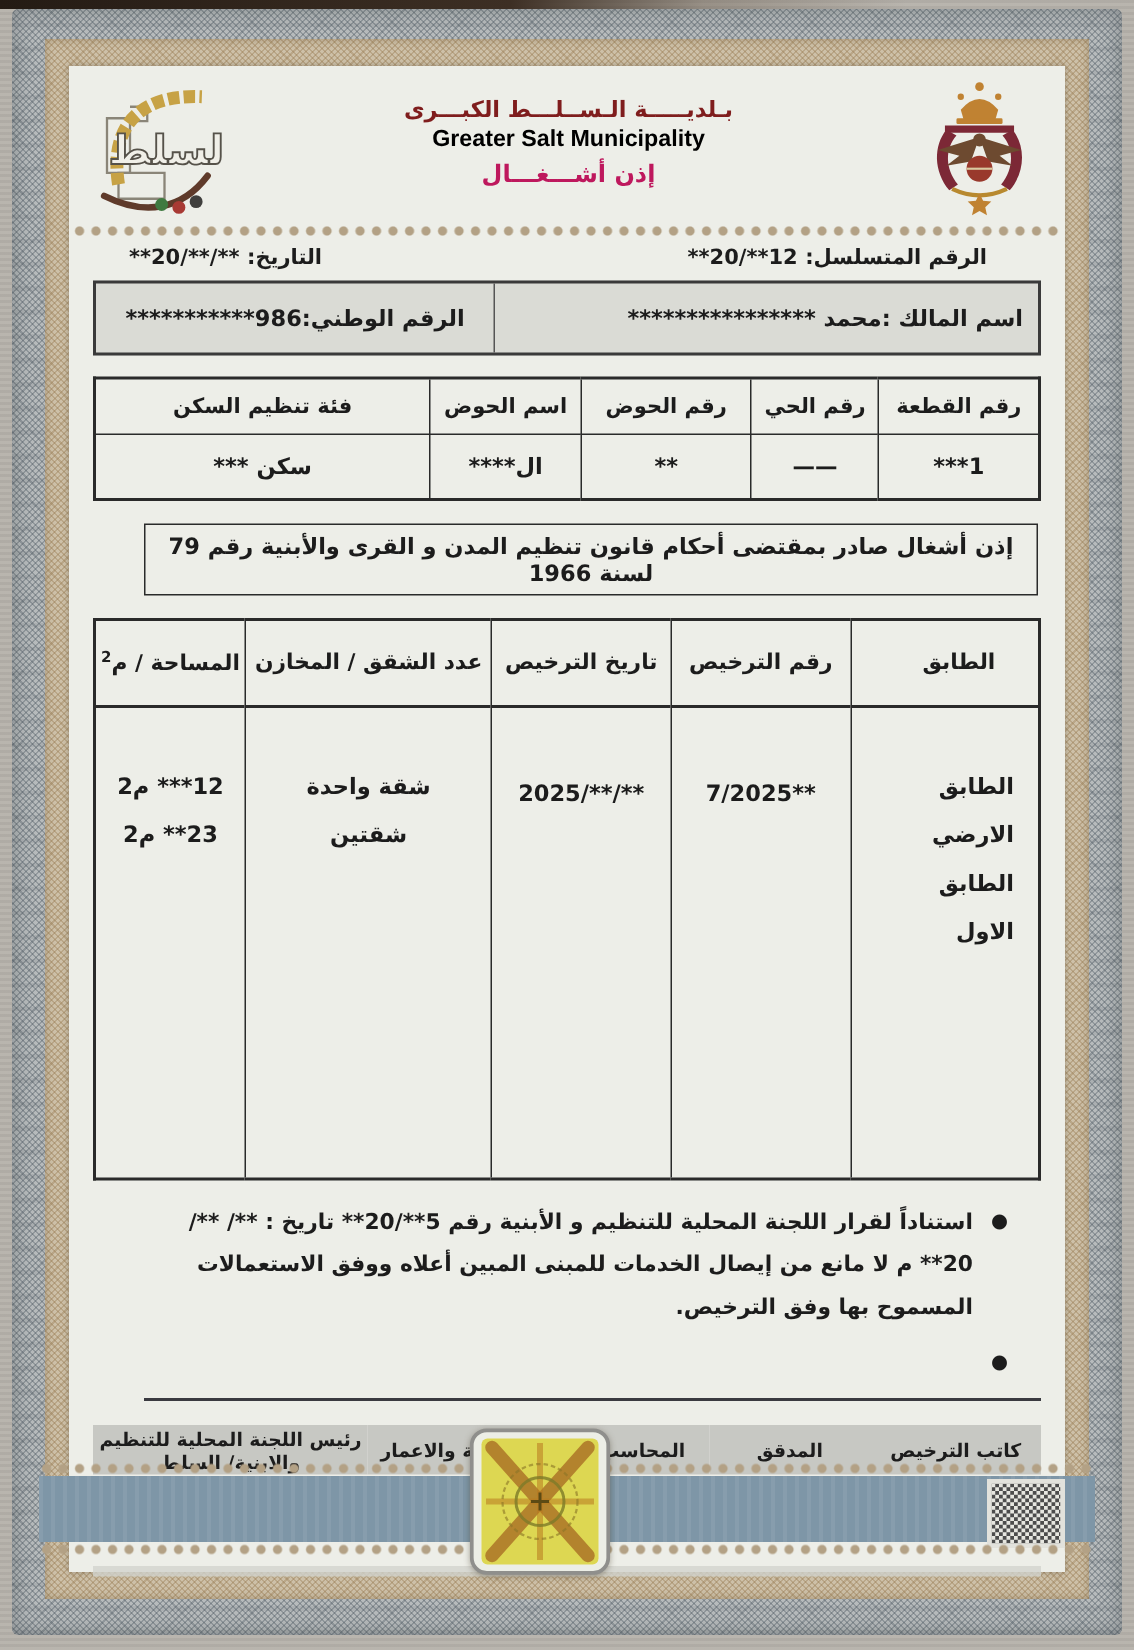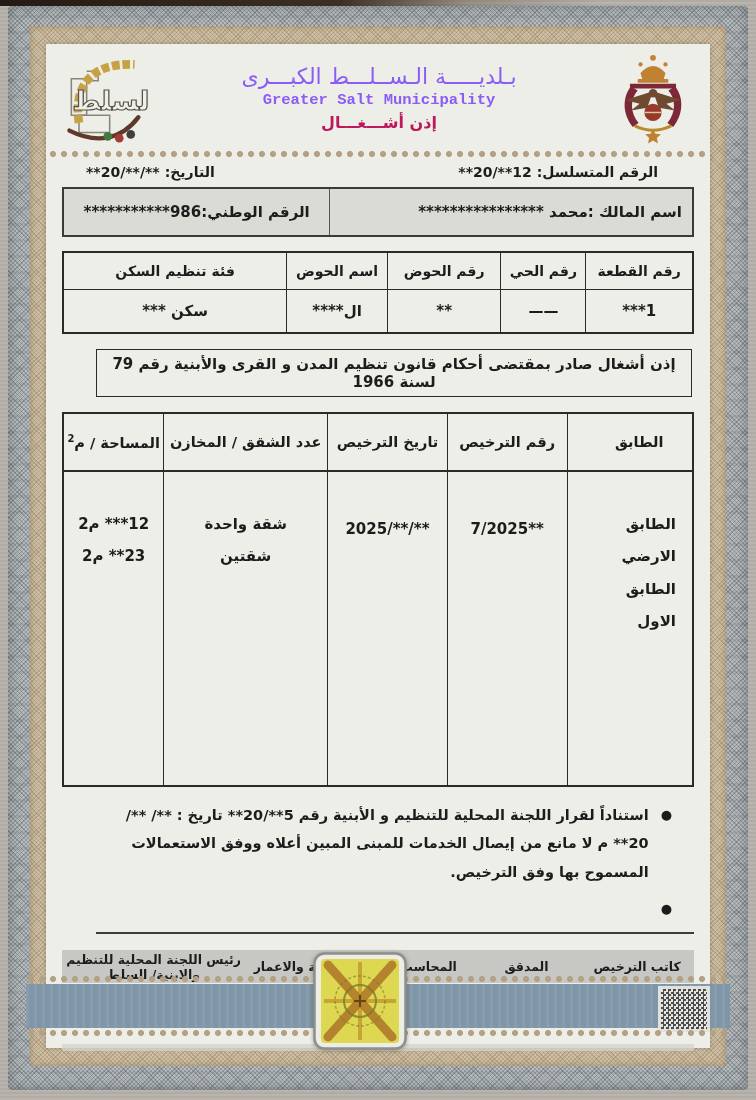--- a/index.html
+++ b/index.html
@@ -32,22 +32,22 @@
       repeating-linear-gradient(45deg, rgba(150,120,78,.35) 0 1px, transparent 1px 3px),
       repeating-linear-gradient(-45deg, rgba(150,120,78,.35) 0 1px, transparent 1px 3px);
     box-shadow:inset 0 0 6px rgba(120,95,60,.5);}
   
   .cert{position:absolute;inset:44px 46px 52px 46px;background:#edeee8;direction:rtl;
     box-shadow:0 0 4px rgba(80,70,55,.4);}
   
   .hdr{direction:ltr;display:flex;align-items:flex-start;height:96px;margin:8px 10px 0 10px;}
   .muni-logo{width:92px;height:92px;flex:0 0 auto;}
   .hdr-center{flex:1;text-align:center;direction:rtl;padding-top:12px;}
-  .t-ar{font-size:22px;font-weight:normal;color:#8b5cf6;letter-spacing:.5px;}
-  .t-en{font-size:15.5px;font-weight:bold;color:#8b5cf6;font-family:Liberation Mono, monospace;direction:ltr;margin-top:2px;}
+  .t-ar{font-size:15px;font-weight:bold;color:#7f1d1d;letter-spacing:.5px;}
+  .t-en{font-size:15.5px;font-weight:bold;color:#000000;font-family:Liberation Sans, sans-serif;direction:ltr;margin-top:2px;}
   .t-permit{font-size:16px;font-weight:bold;color:#be185d;margin-top:4px;}
   .crest{width:86px;height:96px;flex:0 0 auto;margin-right:4px;}
   .scallop{height:8px;margin:2px 2px 0 2px;
     background-image:radial-gradient(circle at 5px 4px, #b3a185 2.6px, rgba(179,161,133,0) 3.5px);
     background-size:11px 8px;background-repeat:repeat-x;}
   
   .meta{display:flex;justify-content:space-between;align-items:center;margin:6px 52px 0 40px;
     font-size:14px;font-weight:bold;}
   .meta .v{margin-inline-start:5px;}
   

